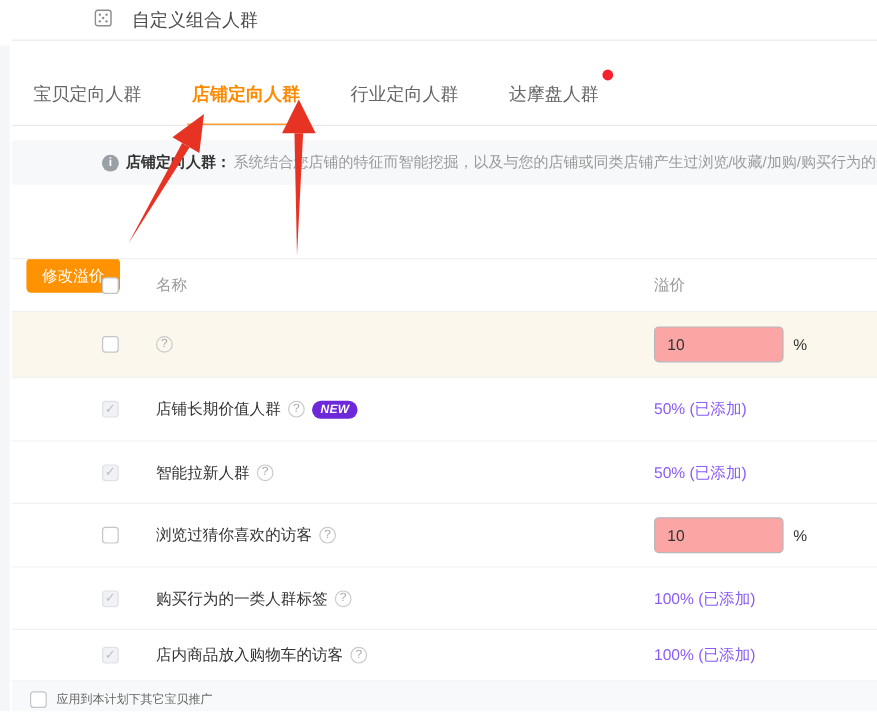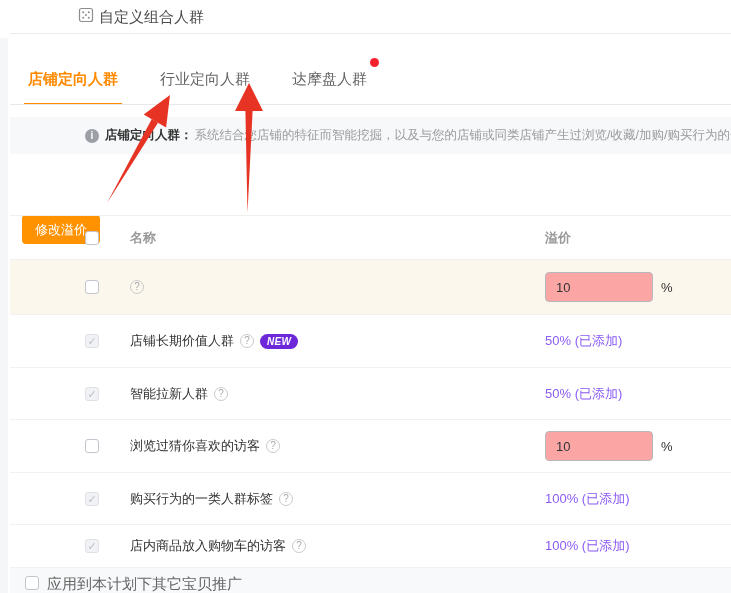--- a/index.html
+++ b/index.html
@@ -4,21 +4,21 @@
 <style>
   * { margin:0; padding:0; box-sizing:border-box; }
   body { background:#fff; }
   .screen {
     position:relative; width:731px; height:593px; overflow:hidden;
     background:#fff; font-family:"Liberation Sans","DejaVu Sans",sans-serif;
   }
   .left-gutter { position:absolute; left:0; top:38px; width:8px; bottom:0; background:#f5f6f7; }
 
   
-  .titlebar { position:absolute; left:78px; top:4px; height:26px; display:flex; align-items:center; gap:5px; }
+  .titlebar { position:absolute; left:78px; top:4px; height:26px; display:flex; align-items:center; gap:16px; }
   .titlebar .page-title { font-size:15px; font-weight:400; color:#4a4a4a; }
   .title-divider { position:absolute; top:33px; left:10px; right:0; height:1px; background:#ebebeb; }
 
   
   .tabs { position:absolute; top:55px; left:28px; height:50px; display:flex; gap:42px; }
   .tab { position:relative; font-size:15px; color:#666; line-height:48px; cursor:pointer; }
   .tab.active { color:#ff8a00; font-weight:bold; }
   .tab.active::after { content:""; position:absolute; left:-4px; right:-4px; bottom:0; height:2px; background:#ff8a00; }
   .tabs-border { position:absolute; top:104px; left:10px; right:0; height:1px; background:#e8e8e8; }
   .tab .red-dot { position:absolute; top:3px; right:-12px; width:9px; height:9px; border-radius:50%; background:#f5222d; }
@@ -32,21 +32,21 @@
   .banner .banner-desc { color:#9b9b9b; }
 
   
   .btn-primary { position:absolute; top:167px; left:22px; height:29px; padding:0 13px;
     background:#ff9201; color:#fff; border:none; border-radius:4px; font-size:13px; cursor:pointer;
     font-family:inherit;margin-top:48px; }
 
   
   .table { position:absolute; top:215px; left:10px; right:0; }
   .thead { position:relative; height:45px; border-top:1px solid #f0f0f0; border-bottom:1px solid #f0f0f0;
-    color:#999; font-size:13px;font-weight:bold; }
+    color:#999; font-size:13px; }
   .row { position:relative; border-bottom:1px solid #f1f1f1; background:#fff; }
   .row.h55{height:55px;} .row.h53{height:53px;} .row.h52{height:52px;} .row.h43{height:43px;}
   .row.highlight { background:#fcf7ed; }
   .pos-check { position:absolute; left:75px; top:50%; transform:translateY(-50%); }
   .pos-name  { position:absolute; left:120px; top:50%; transform:translateY(-50%);
     display:flex; align-items:center; gap:6px; }
   .pos-premium { position:absolute; left:535px; top:50%; transform:translateY(-50%);
     display:flex; align-items:center; }
   .head-label { color:#999; font-size:13px; }
   .name-text { font-size:13px; color:#333; }
@@ -66,21 +66,21 @@
     padding:2px 7px; border-radius:9px; letter-spacing:.3px; }
 
   
   .premium-input { width:108px; height:30px; border:1px solid #b5b8bd; border-radius:4px;
     padding:0 10px; font-size:13px; color:#333; font-family:inherit; background:#fca5a5; }
   .unit { margin-left:8px; font-size:13px; color:#333; }
 
   
   .footer-row { position:absolute; top:568px; left:10px; right:0; height:40px; background:#f8f9fa;
     display:flex; align-items:flex-start; padding:8px 0 0 15px; gap:8px; }
-  .footer-row .footer-label { font-size:15px; color:#666; line-height:16px; }
+  .footer-row .footer-label { font-size:10px; color:#666; line-height:16px; }
 
   
   .annotations { position:absolute; inset:0; pointer-events:none; }
 </style>
 </head>
 <body>
 
 <div class="screen">
   <div class="left-gutter"></div>
 
@@ -93,20 +93,21 @@
         <circle cx="8" cy="8" r="1" fill="#8d8d8d"></circle>
         <circle cx="5.2" cy="10.8" r="1" fill="#8d8d8d"></circle>
           <circle cx="10.8" cy="10.8" r="1" fill="#8d8d8d"></circle>
       </svg>
     </span>
     <span class="page-title">自定义组合人群</span>
   </div>
   <div class="title-divider"></div>
 
   <div class="tabs">
+    <div class="tab">宝贝定向人群</div>
     <div class="tab active">店铺定向人群</div>
     <div class="tab">行业定向人群</div>
     <div class="tab">
       <span>达摩盘人群</span>
       <span class="red-dot"></span>
     </div>
   </div>
   <div class="tabs-border"></div>
 
   <div class="banner">

